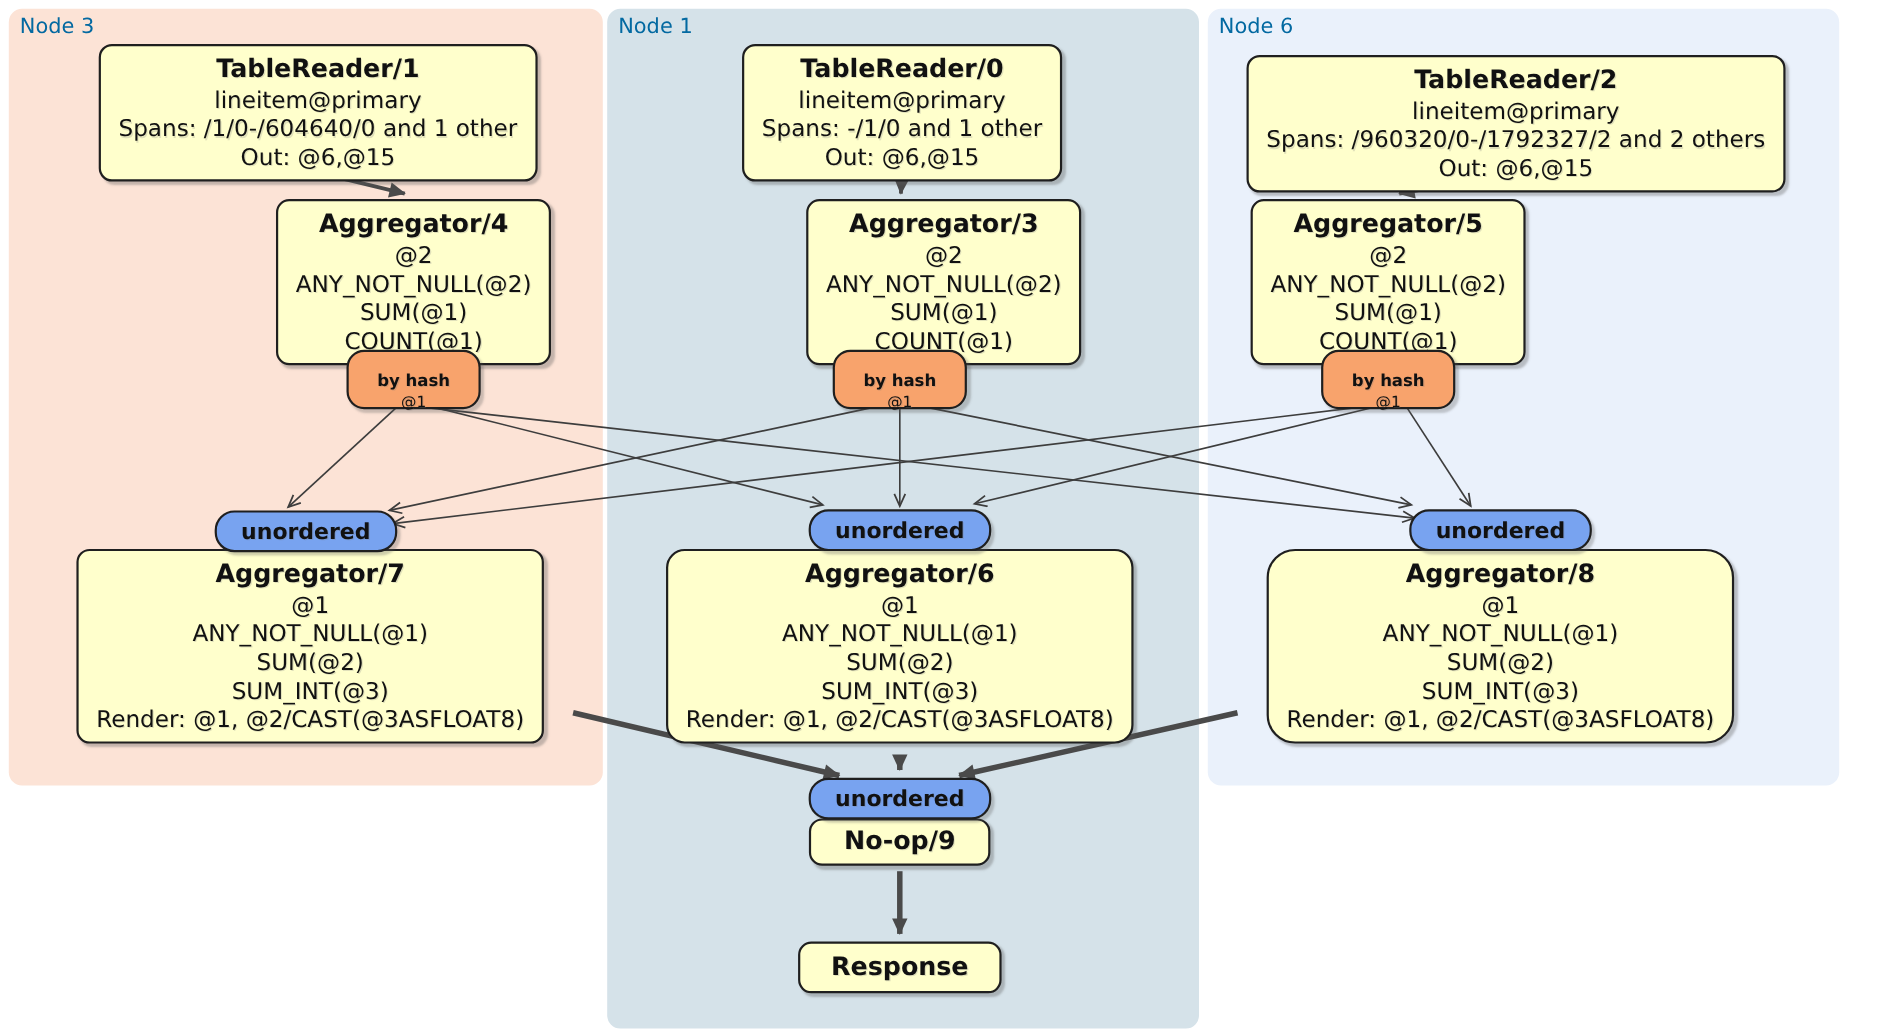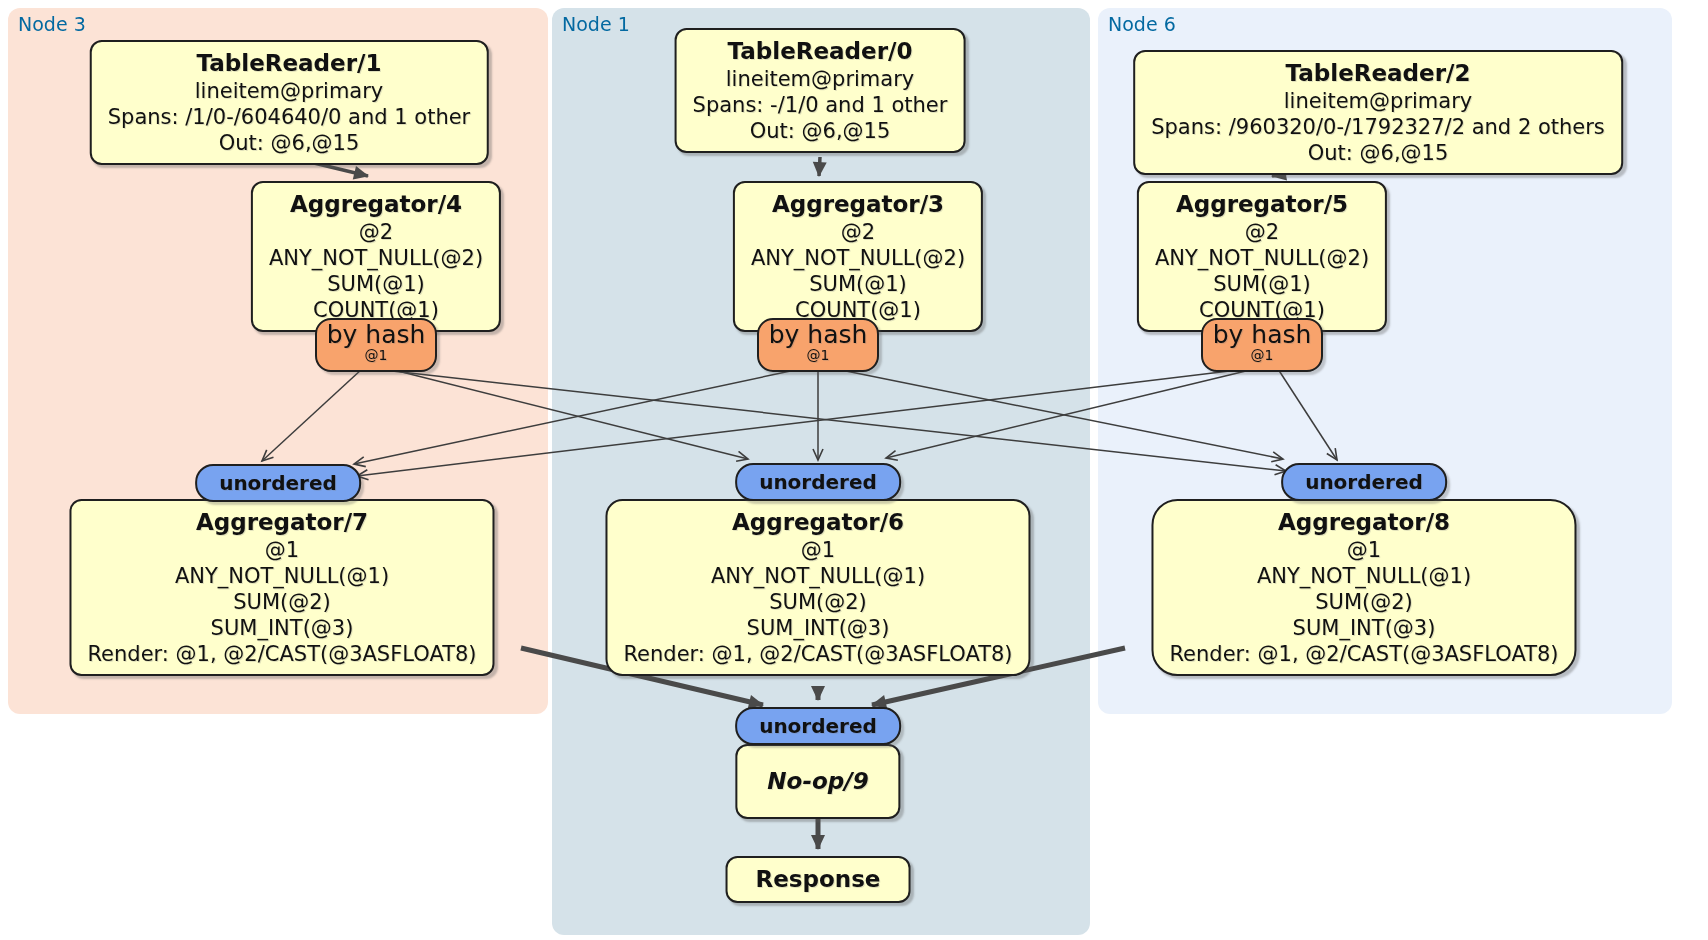--- a/index.html
+++ b/index.html
@@ -21,21 +21,21 @@
   .box .title{font-weight:bold;font-size:23px;line-height:29px;}
   .pill{
     position:absolute;transform:translateX(-50%);
     border:2px solid #1f1f1f;text-align:center;z-index:3;
     box-shadow:3px 3px 2px rgba(90,90,90,0.3);
     white-space:nowrap;text-shadow:1px 1px 0 rgba(120,120,120,0.25);
   }
   .pill.hash{
     background:#f8a36c;border-radius:16px;width:118px;height:50px;
   }
-  .pill.hash .pill-title{font-weight:normal;font-size:25px;line-height:24px;margin-top:3px;}
+  .pill.hash .pill-title{font-weight:bold;font-size:15px;line-height:24px;margin-top:14px;}
   .pill.hash .pill-sub{font-size:14px;line-height:17px;}
   .pill.sync{
     background:#78a3f0;border-radius:18px;height:34px;line-height:34px;
     font-weight:bold;font-size:20px;padding:0 22px;text-align:right;
   }
 </style>
 </head>
 <body>
 
 <div class="canvas">
@@ -81,21 +81,21 @@
   </svg>
 
   <div class="box" style="left:289px;top:40px;">
     <div class="title">TableReader/1</div>
     <div>
         <div>lineitem@primary</div>
         <div>Spans: /1/0-/604640/0 and 1 other</div>
         <div>Out: @6,@15</div>
       </div>
   </div>
-  <div class="box" style="left:820px;top:28px;">
+  <div class="box" style="left:820px;top:40px;">
     <div class="title">TableReader/0</div>
     <div>
         <div>lineitem@primary</div>
         <div>Spans: -/1/0 and 1 other</div>
         <div>Out: @6,@15</div>
       </div>
   </div>
   <div class="box" style="left:1378px;top:40px;margin-top:10px;">
     <div class="title">TableReader/2</div>
     <div>
@@ -175,20 +175,20 @@
     <div>
         <div>@1</div>
         <div>ANY_NOT_NULL(@1)</div>
         <div>SUM(@2)</div>
         <div>SUM_INT(@3)</div>
         <div>Render: @1, @2/CAST(@3ASFLOAT8)</div>
       </div>
   </div>
 
   <div class="pill sync" style="left:818px;top:707px;">unordered</div>
-  <div class="box" style="left:818px;top:744px;padding:21px 30px;font-style:italic;">
+  <div class="box" style="left:818px;top:744px;padding:5px 30px;">
     <div class="title">No-op/9</div>
   </div>
   <div class="box" style="left:818px;top:856px;padding:7px 28px;">
     <div class="title">Response</div>
   </div>
 
 </div>
 
 </body></html>

